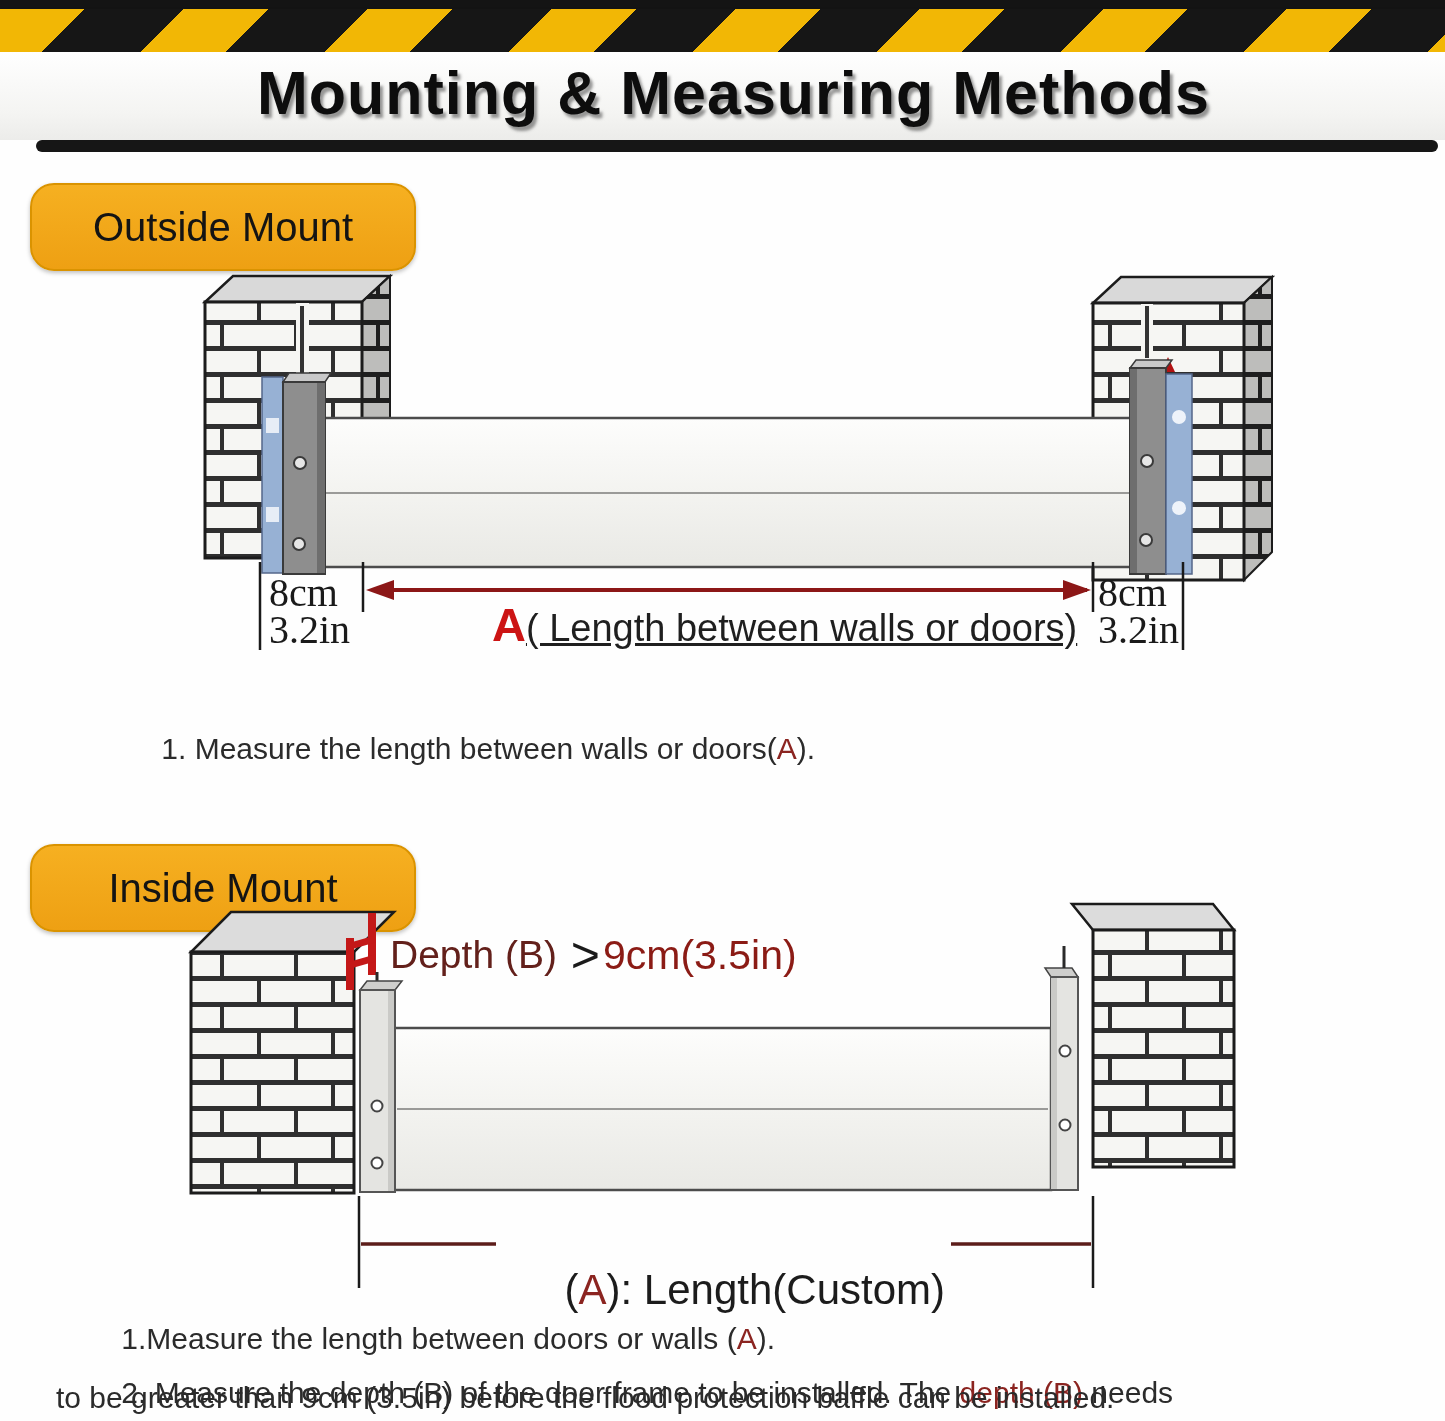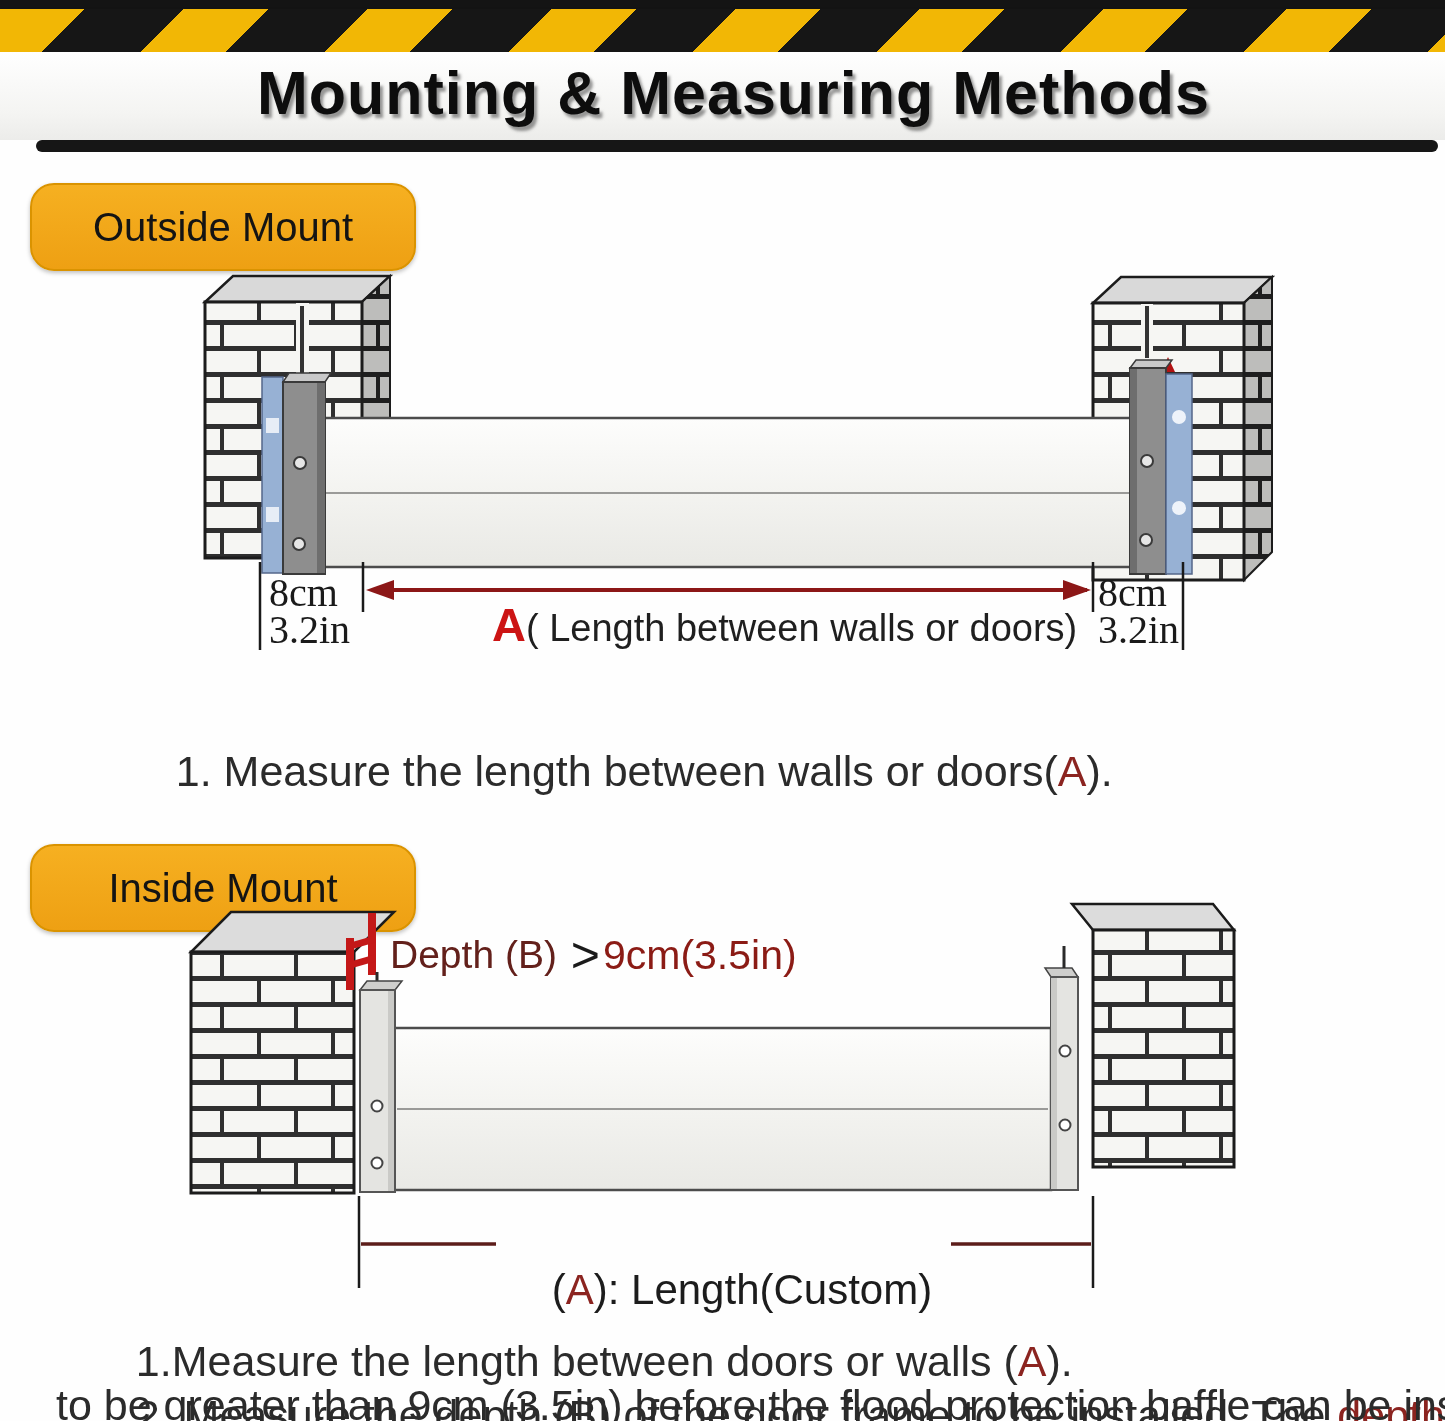--- a/index.html
+++ b/index.html
@@ -34,29 +34,29 @@
   
   .diagram{position:absolute;left:0;}
   #svg-outside{top:270px;}
   #svg-inside{top:900px;}
   
   .meas{position:absolute;font-size:40px;line-height:37px;color:#1a1a1a;font-family:Liberation Serif, serif;}
   #meas-left{left:269px;top:574px;}
   #meas-right{left:1098px;top:574px;}
   .span-label{position:absolute;left:492px;top:597px;display:flex;align-items:baseline;white-space:pre;}
   .var-bright{color:#cc1414;font-weight:700;font-size:47px;}
-  .span-label .txt{font-size:38px;color:#1f1f1f;}
+  .span-label .txt{font-size:38px;color:#1f1f1f;text-decoration:underline;}
   .depth-label{position:absolute;left:390px;top:926px;display:flex;align-items:center;white-space:pre;}
   .depth-label .name{font-size:39px;color:#63201b;}
   .depth-label .gt{font-size:50px;color:#1a1a1a;margin:0 3px;}
   .depth-label .val{font-size:41px;color:#8b1b15;}
-  .length-label{position:absolute;left:505px;top:1218px;width:440px;text-align:left;font-size:42px;color:#1c1c1c;white-space:pre;}
+  .length-label{position:absolute;left:505px;top:1218px;width:440px;text-align:right;font-size:42px;color:#1c1c1c;white-space:pre;}
   .dark-red{color:#8b2420;}
   
-  .step{position:absolute;font-size:43px;color:#2b2b2b;white-space:pre;text-align:right;}
+  .step{position:absolute;font-size:30px;color:#2b2b2b;white-space:pre;text-align:right;}
   #step-o1{left:128px;top:698px;}
   #step-o2{left:128px;top:744px;}
   #step-i1{left:88px;top:1288px;}
   #step-i2{left:88px;top:1342px;}
   #step-i3{left:56px;top:1381px;}
 </style>
 </head>
 <body>
 
 <div class="page">

